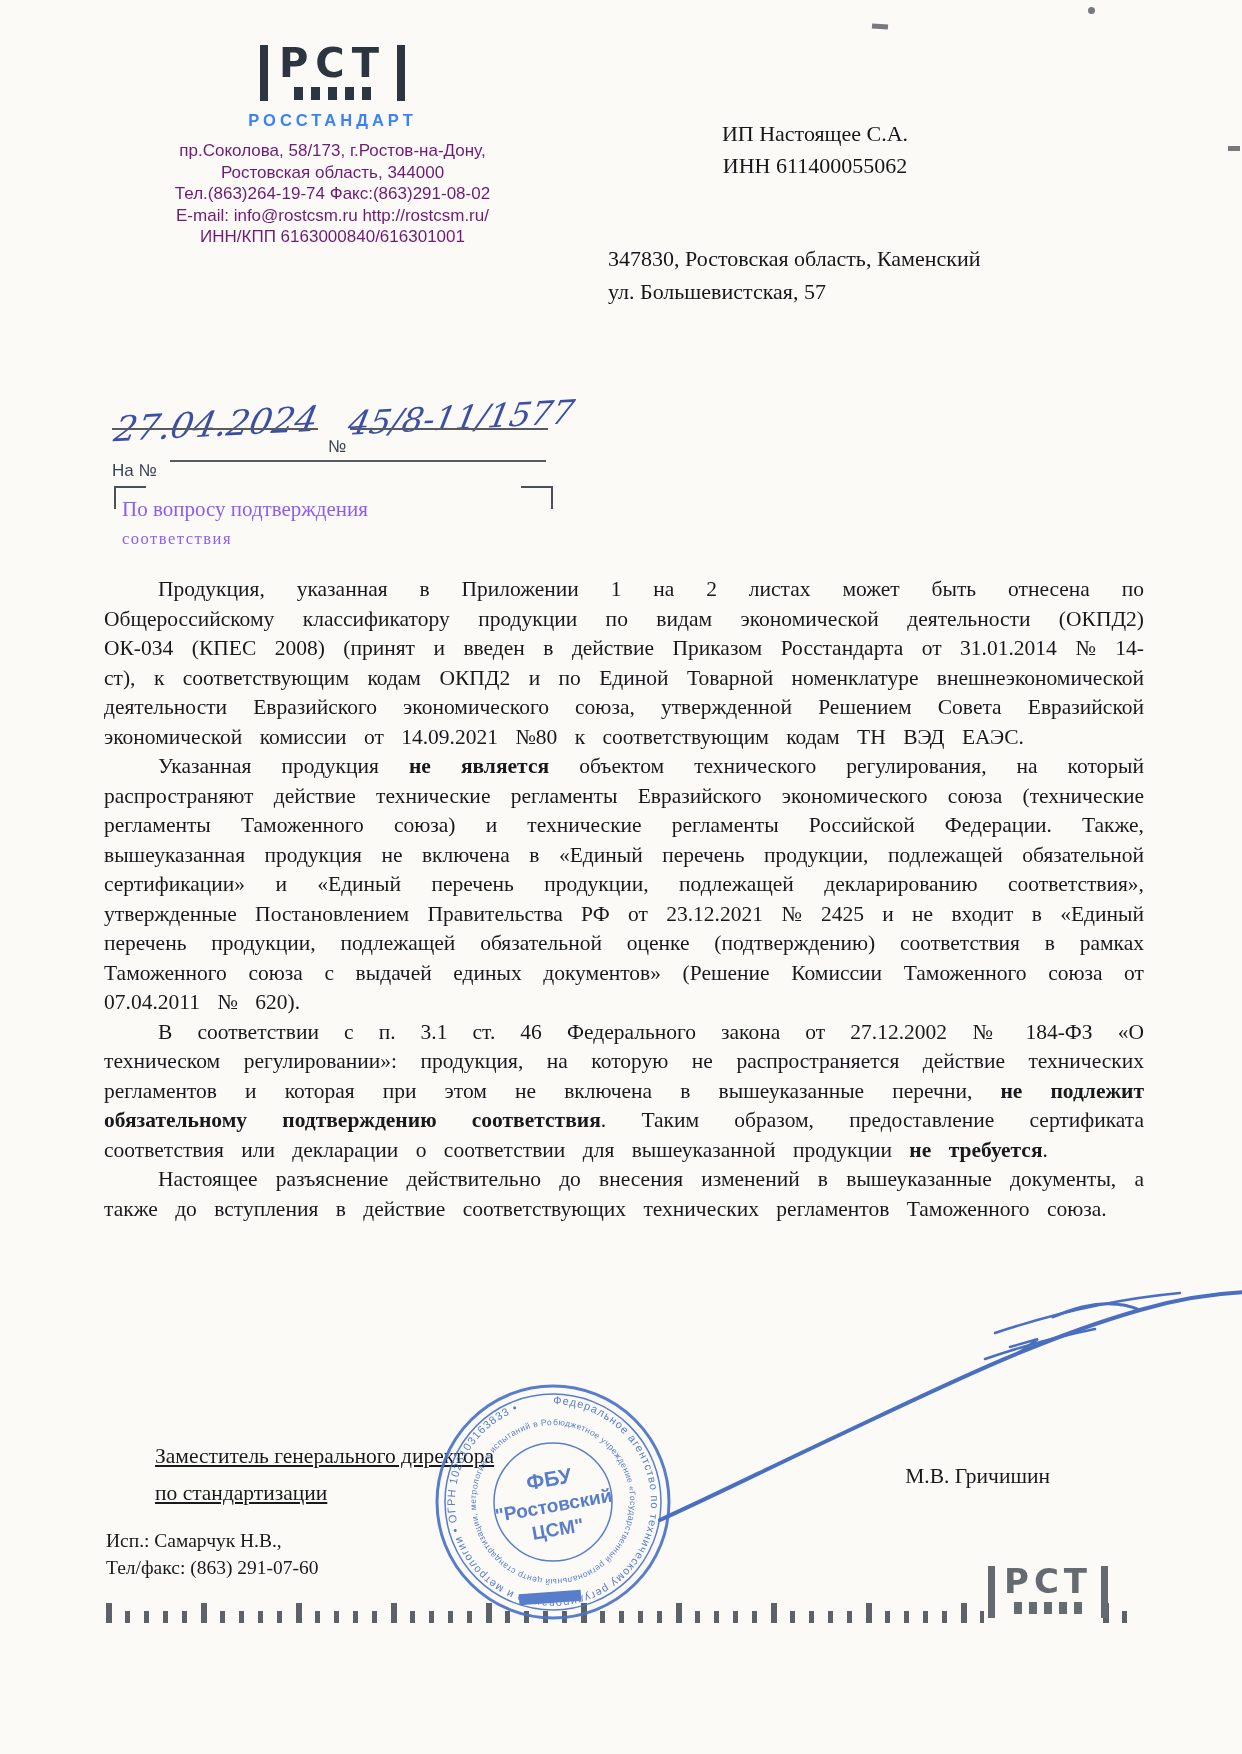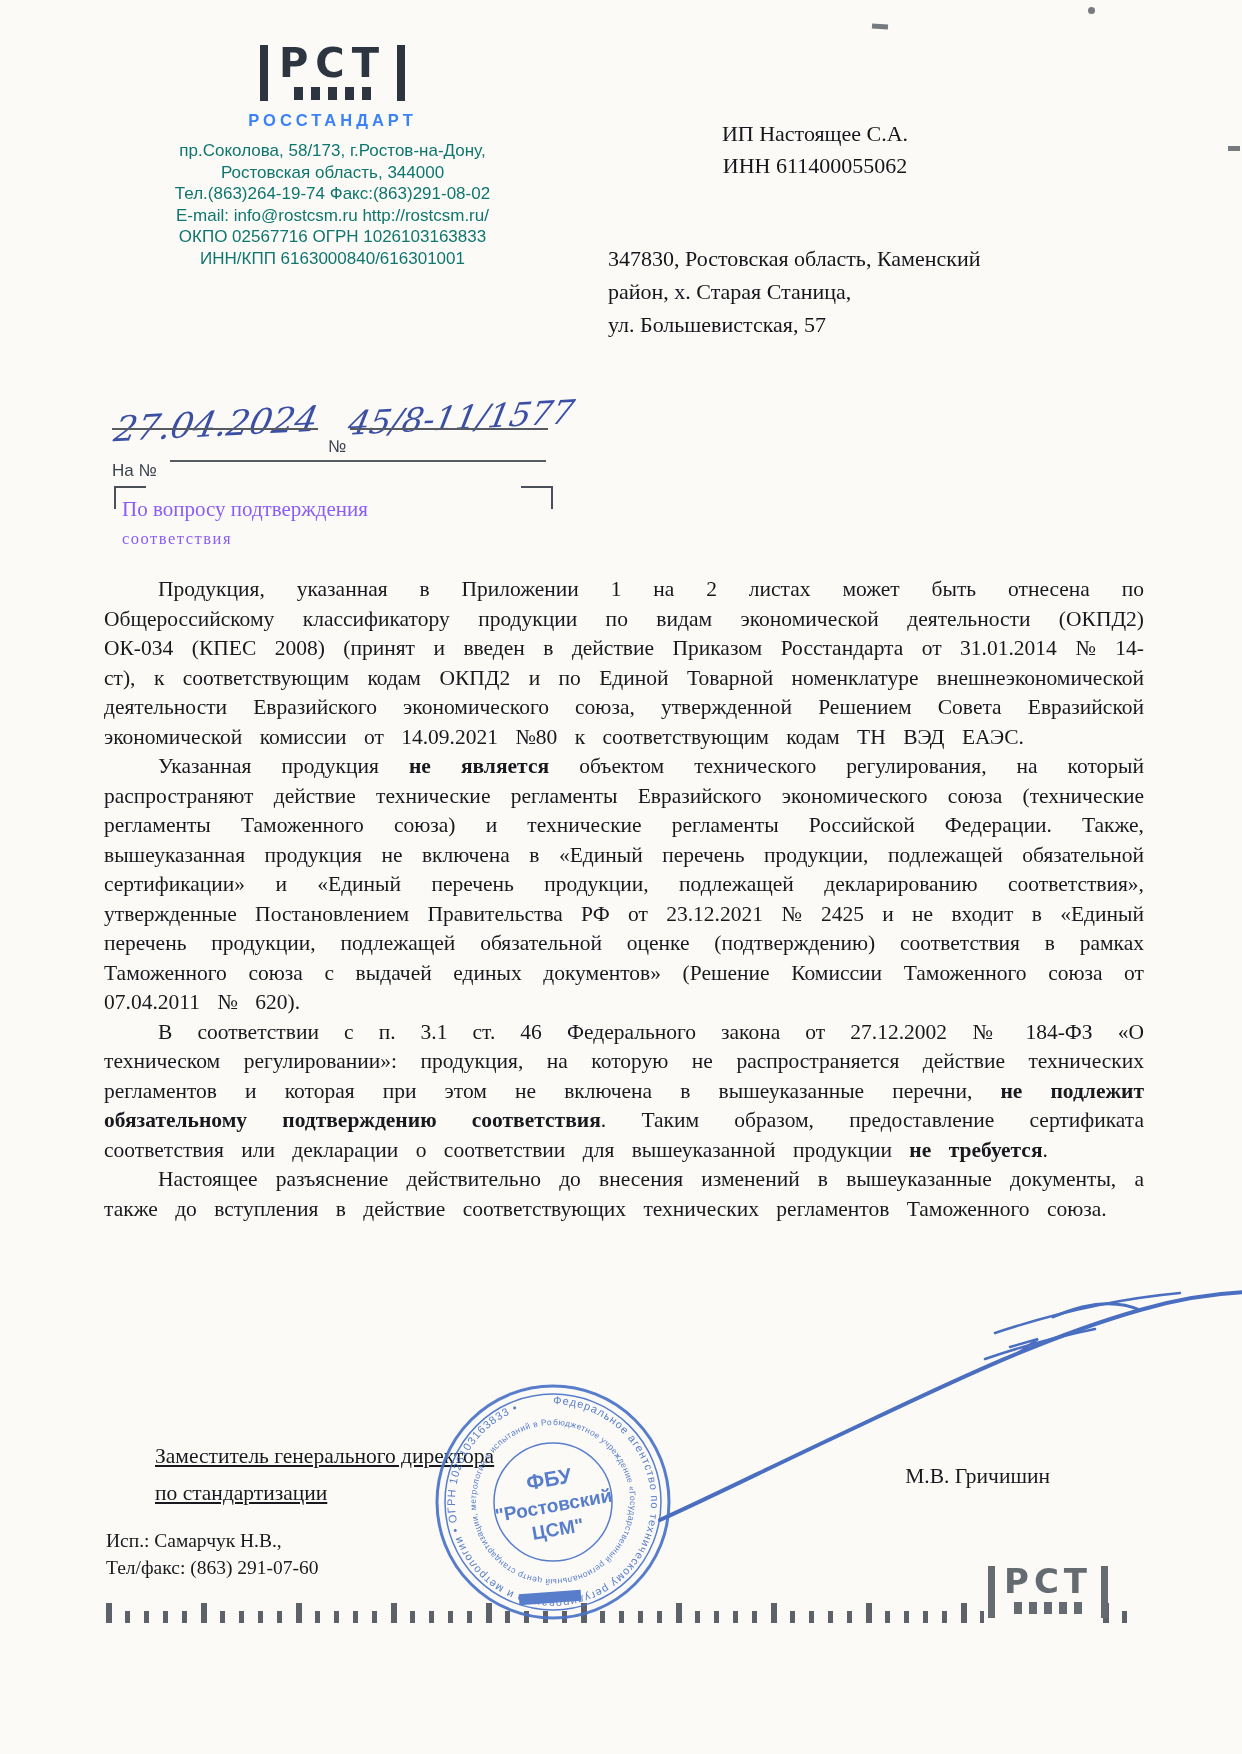--- a/index.html
+++ b/index.html
@@ -9,21 +9,21 @@
   .letterhead{position:absolute;left:95px;top:45px;width:475px;text-align:center;color:#3b4350;}
   .logo{display:flex;justify-content:center;align-items:stretch;gap:11px;height:56px;}
   .logo .vbar{width:8px;background:#2d3540;}
   .logo-mid{display:flex;flex-direction:column;align-items:center;}
   .logo-letters{font-family:"DejaVu Sans",sans-serif;font-weight:bold;font-size:40px;line-height:36px;
                 letter-spacing:7px;color:#2d3540;}
   .logo-ticks{display:flex;gap:8px;margin-top:6px;}
   .logo-ticks i{display:block;width:9px;height:13px;background:#2d3540;}
   .brand{margin-top:10px;font-size:16.5px;font-weight:bold;letter-spacing:4px;color:#3b82f6;}
   .org{margin-top:12px;font-size:20px;line-height:27px;color:#3b4350;}
-  .contact{margin-top:10px;font-size:17px;line-height:21.5px;color:#0f766e;}
+  .contact{margin-top:10px;font-size:17px;line-height:21.5px;color:#701a75;}
   
   .hand{position:absolute;font-family:"DejaVu Serif",serif;font-style:italic;color:#3a4fa5;
         transform:skewX(-14deg) rotate(-3deg);white-space:nowrap;}
   .hw-date{left:116px;top:404px;font-size:35px;}
   .hw-num{left:350px;top:398px;font-size:33px;}
   .uline{position:absolute;border-bottom:2px solid #565b61;}
   .ul-date{left:112px;top:428px;width:206px;}
   .ul-num{left:350px;top:428px;width:198px;}
   .ul-onno{left:170px;top:460px;width:376px;}
   .lbl{position:absolute;font-size:17px;color:#3b4350;}
@@ -94,21 +94,20 @@
           </span>
       </span>
       <span class="vbar"></span>
     </div>
     <div class="brand">РОССТАНДАРТ</div>
     <div class="contact">
         <div>пр.Соколова, 58/173, г.Ростов-на-Дону,</div>
         <div>Ростовская область, 344000</div>
         <div>Тел.(863)264-19-74 Факс:(863)291-08-02</div>
         <div>E-mail: info@rostcsm.ru   http://rostcsm.ru/</div>
-        <div>ОКПО 02567716  ОГРН 1026103163833</div>
         <div>ИНН/КПП 6163000840/616301001</div>
       </div>
   </div>
 
   <div class="hand hw-date">27.04.2024</div>
   <div class="uline ul-date"></div>
   <div class="lbl lbl-no">№</div>
   <div class="hand hw-num">45/8-11/1577</div>
   <div class="uline ul-num"></div>
   <div class="lbl lbl-onno">На №</div>
@@ -120,21 +119,20 @@
     <div class="s1">По вопросу подтверждения</div>
     <div class="s2">соответствия</div>
   </div>
 
   <div class="recipient-name">
       <div>ИП Настоящее С.А.</div>
       <div>ИНН 611400055062</div>
     </div>
   <div class="recipient-addr">
       <div>347830, Ростовская область, Каменский</div>
-      <div>район, х. Старая Станица,</div>
       <div>ул. Большевистская, 57</div>
     </div>
 
   <div class="body-text">
       <p><span>Продукция, указанная в Приложении 1 на 2 листах может быть отнесена по Общероссийскому классификатору продукции по видам экономической деятельности (ОКПД2) ОК-034 (КПЕС 2008) (принят и введен в действие Приказом Росстандарта от 31.01.2014 № 14-ст), к соответствующим кодам ОКПД2 и по Единой Товарной номенклатуре внешнеэкономической деятельности Евразийского экономического союза, утвержденной Решением Совета Евразийской экономической комиссии от 14.09.2021 №80 к соответствующим кодам ТН ВЭД ЕАЭС.</span></p>
       <p><span>Указанная продукция </span><span class="b">не является</span><span> объектом технического регулирования, на который распространяют действие технические регламенты Евразийского экономического союза (технические регламенты Таможенного союза)  и технические регламенты Российской Федерации. Также, вышеуказанная продукция не включена в «Единый перечень продукции, подлежащей обязательной сертификации» и «Единый перечень продукции, подлежащей декларированию соответствия», утвержденные Постановлением Правительства РФ от 23.12.2021 № 2425 и не входит в «Единый перечень продукции, подлежащей обязательной оценке (подтверждению) соответствия в рамках Таможенного союза с выдачей единых документов» (Решение Комиссии Таможенного союза от 07.04.2011 № 620).</span></p>
       <p><span>В соответствии с п. 3.1 ст. 46 Федерального закона от 27.12.2002 № 184-ФЗ «О техническом регулировании»: продукция, на которую не распространяется действие технических регламентов и которая при этом не включена в вышеуказанные перечни, </span><span class="b">не подлежит обязательному подтверждению соответствия</span><span>. Таким образом, предоставление сертификата соответствия или декларации о соответствии для вышеуказанной продукции </span><span class="b">не требуется</span><span>.</span></p>
       <p><span>Настоящее разъяснение действительно до внесения изменений в вышеуказанные документы, а также до вступления в действие соответствующих технических регламентов Таможенного союза.</span></p>
     </div>
 

